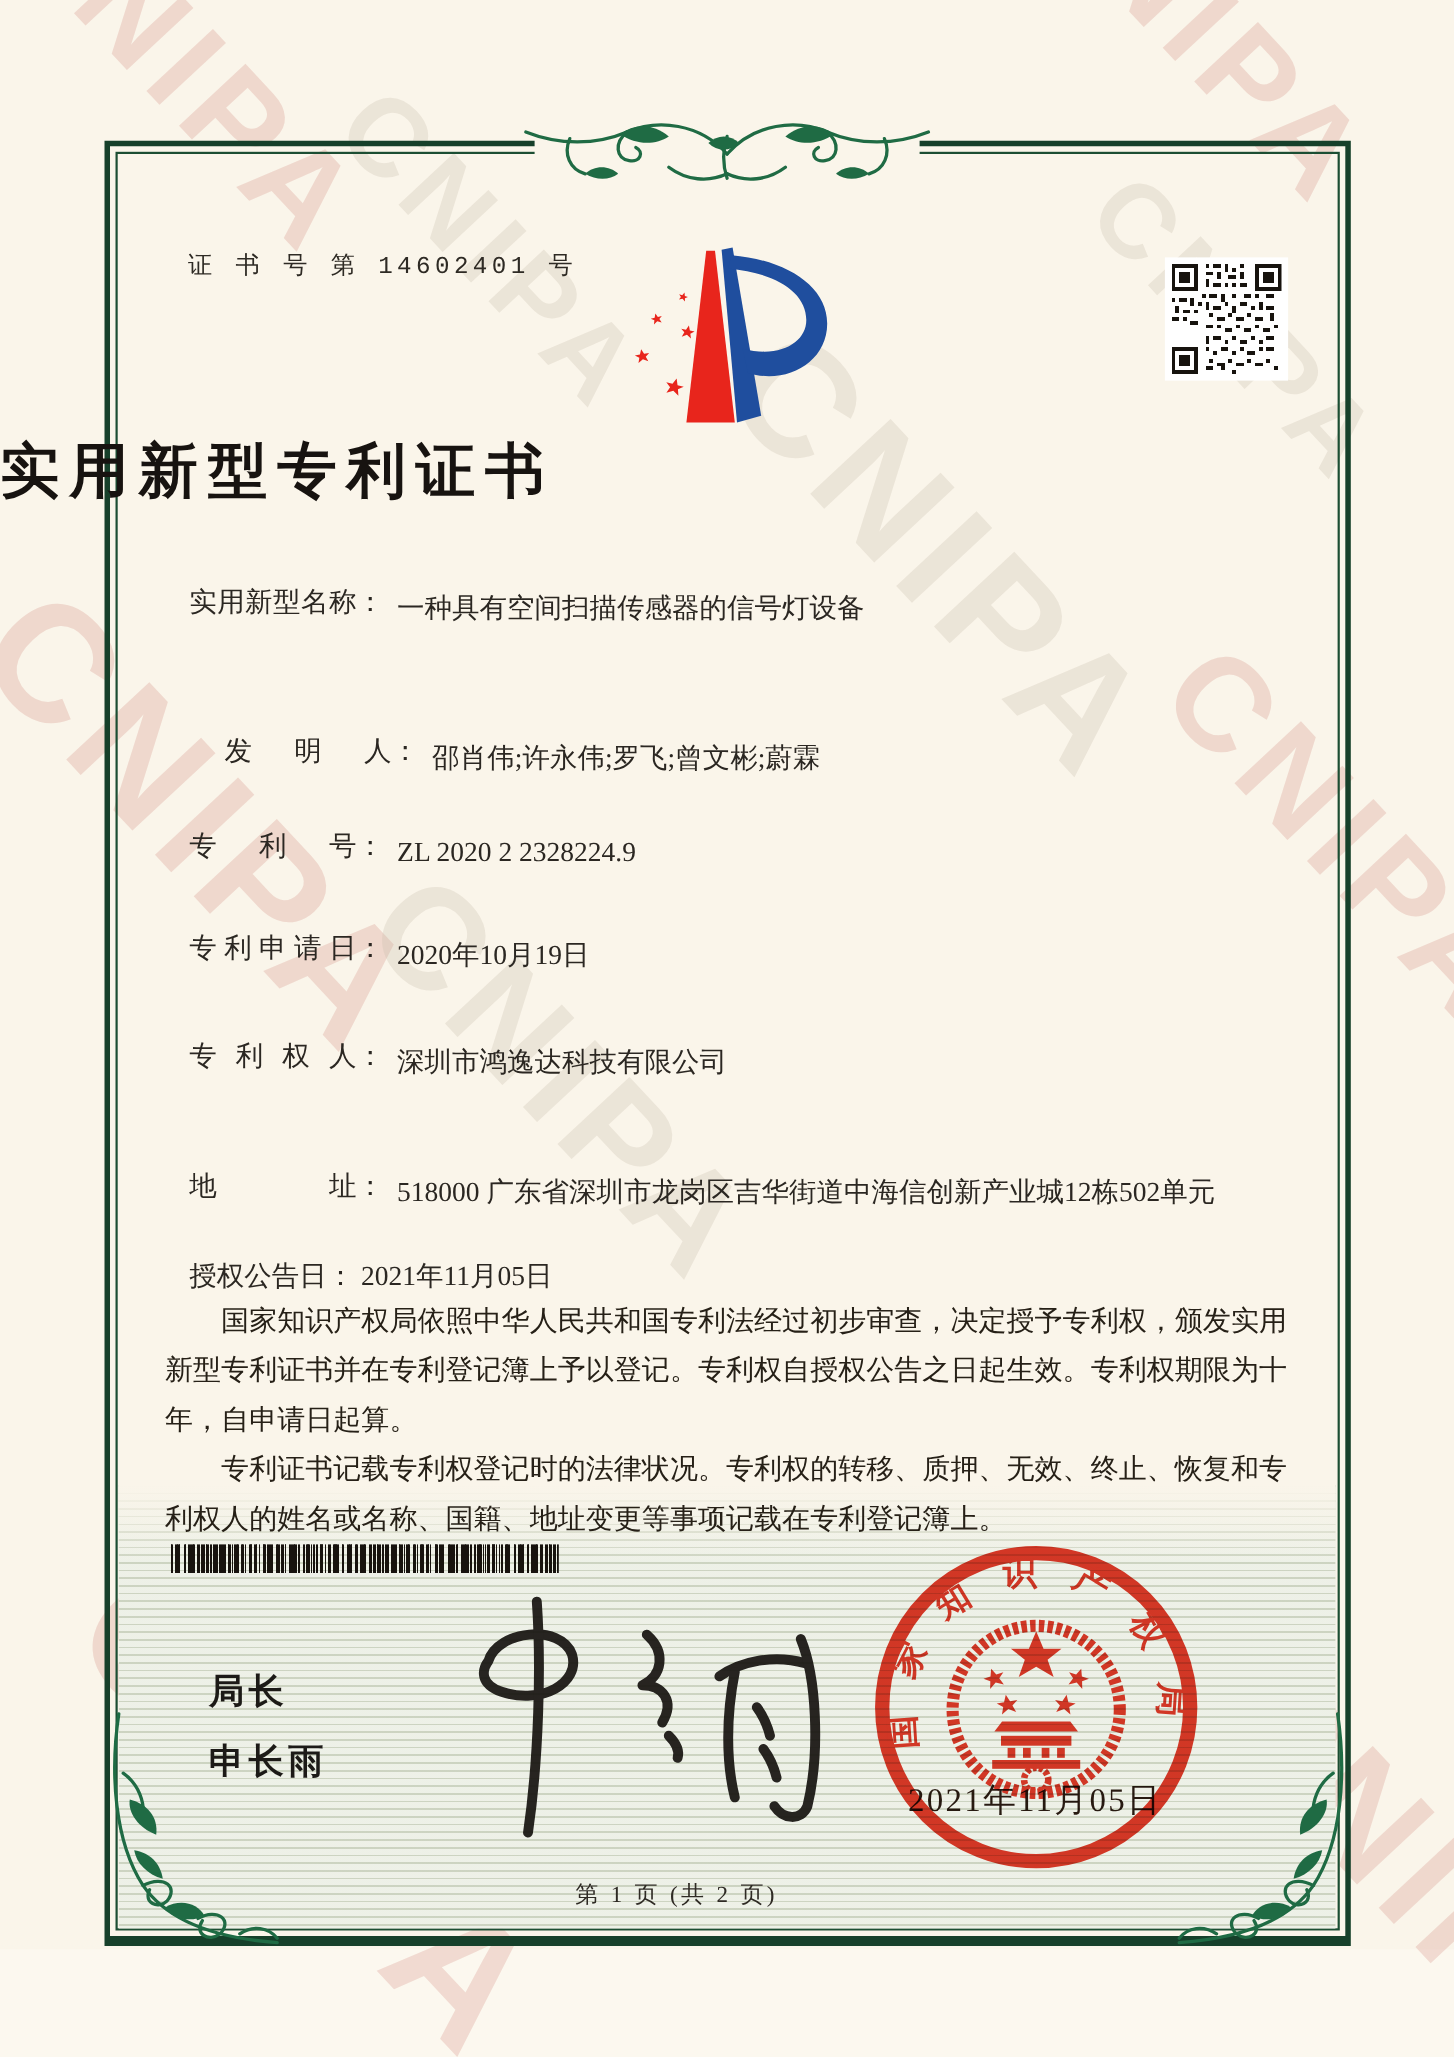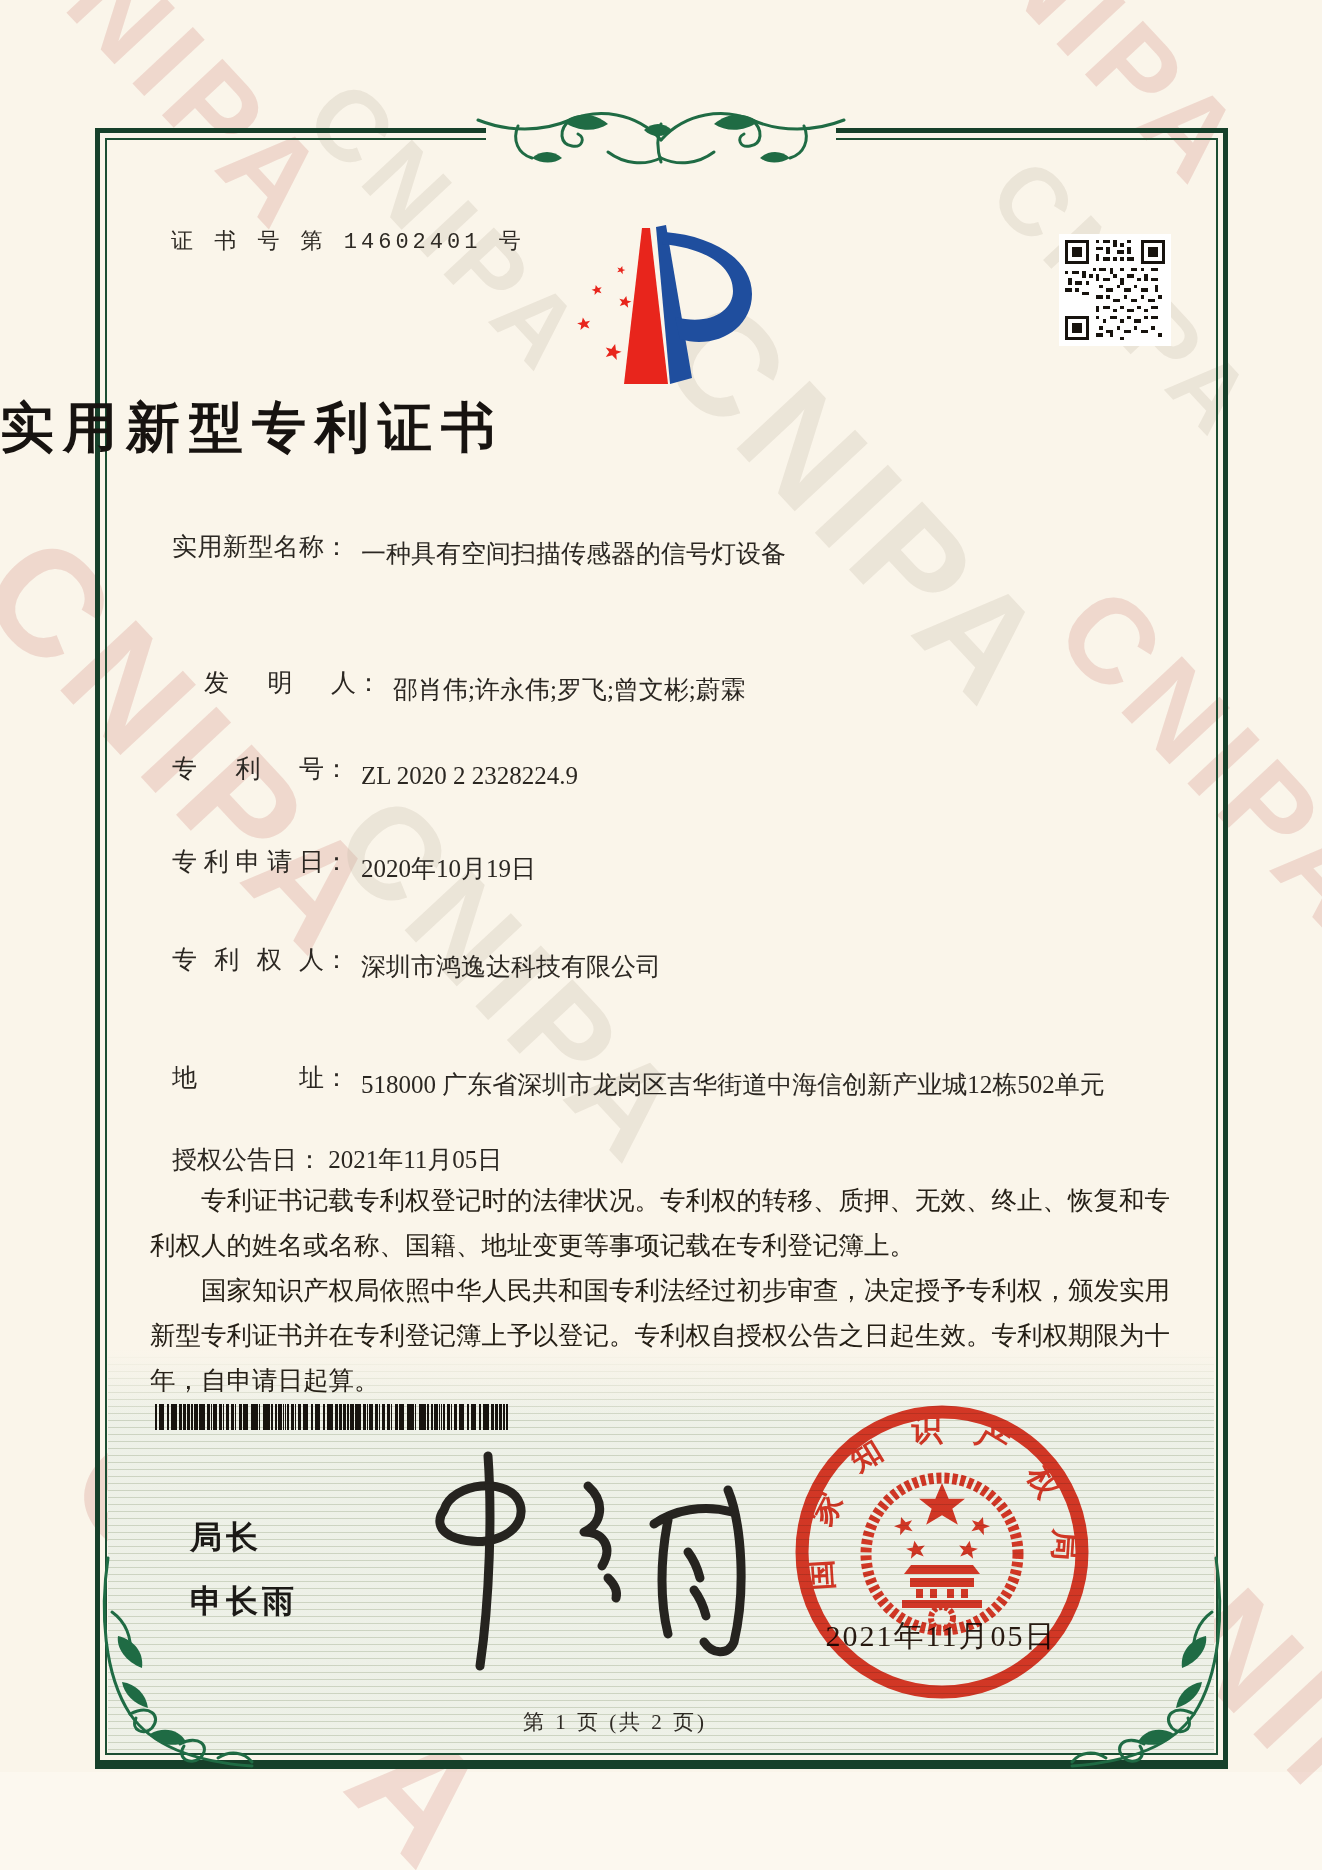--- a/index.html
+++ b/index.html
@@ -313,22 +313,22 @@
       <span class="field-colon">：</span>
     <span class="field-value" style="width:868px;">518000 广东省深圳市龙岗区吉华街道中海信创新产业城12栋502单元</span>
   </div>
 
   <div class="grant-item" style="left:172px;top:1143px;">
     <span>授权公告日</span><span>：</span>
     <span>2021年11月05日</span>
   </div>
 
   <div class="body-text">
+    <p>国家知识产权局依照中华人民共和国专利法经过初步审查，决定授予专利权，颁发实用新型专利证书并在专利登记簿上予以登记。专利权自授权公告之日起生效。专利权期限为十年，自申请日起算。</p>
     <p>专利证书记载专利权登记时的法律状况。专利权的转移、质押、无效、终止、恢复和专利权人的姓名或名称、国籍、地址变更等事项记载在专利登记簿上。</p>
-    <p>国家知识产权局依照中华人民共和国专利法经过初步审查，决定授予专利权，颁发实用新型专利证书并在专利登记簿上予以登记。专利权自授权公告之日起生效。专利权期限为十年，自申请日起算。</p>
   </div>
 
   <div class="barcode"></div>
 
   <div class="director-label">局长</div>
   <div class="director-name">申长雨</div>
 
   <svg class="signature" width="400" height="250" viewBox="0 0 400 250">
     <g stroke="#161310" stroke-width="9" fill="none" stroke-linecap="round" stroke-linejoin="round" opacity="0.92">
       <path d="M52 82 C 60 54 118 48 128 76 C 136 102 100 122 64 110 C 44 103 46 90 52 82"></path>

